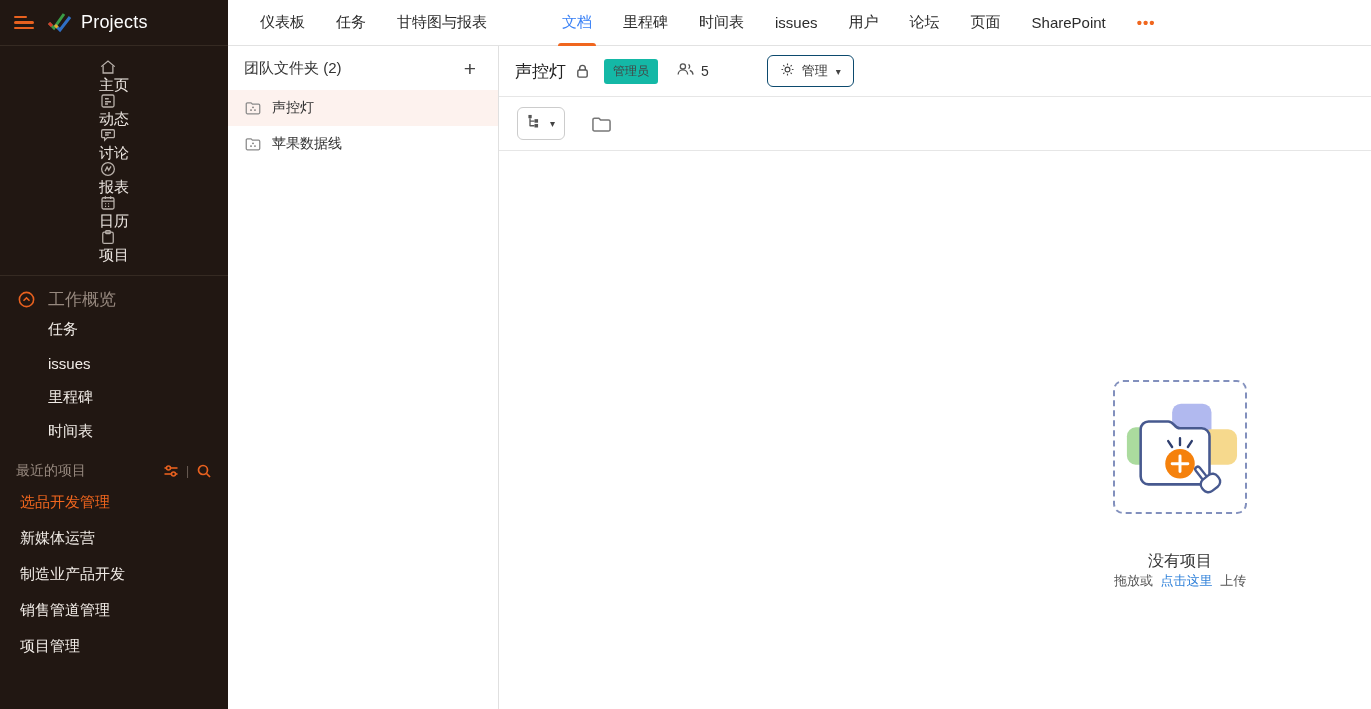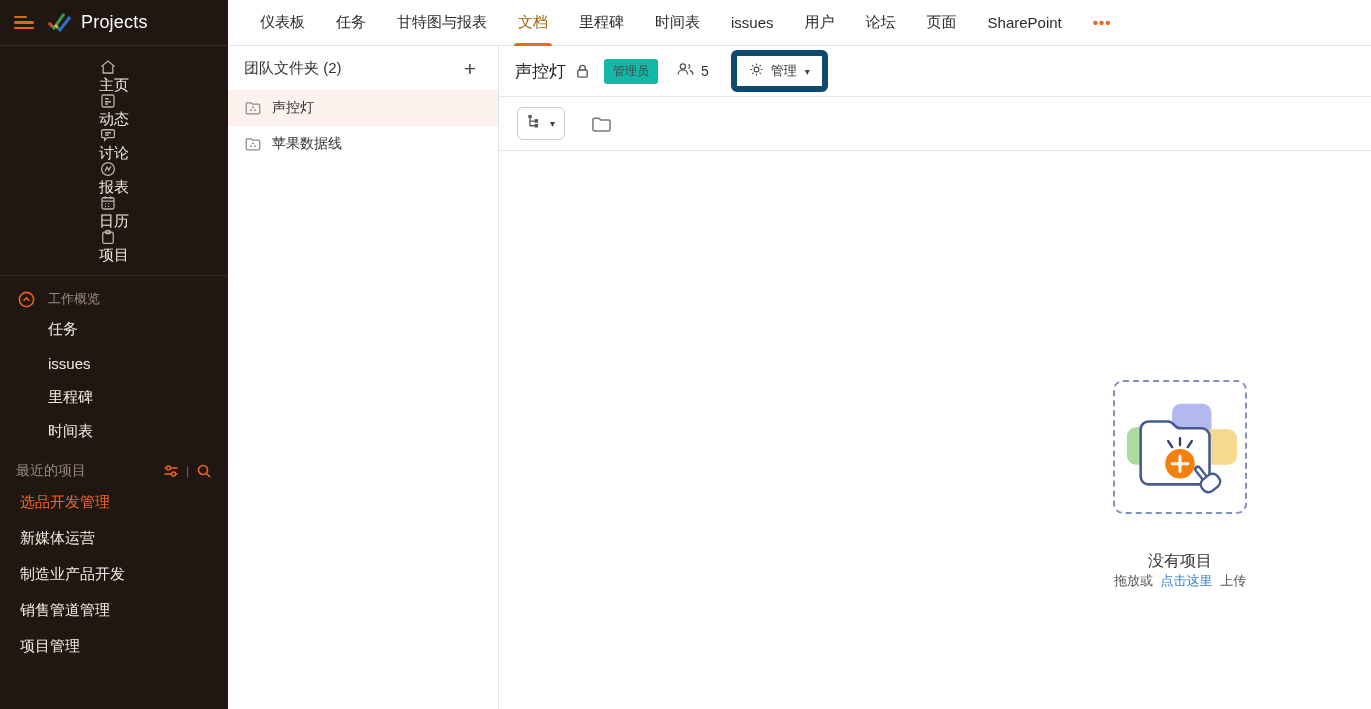--- a/index.html
+++ b/index.html
@@ -18,41 +18,41 @@
   .hamburger .bar.long { width:20px; }
   .logo-mark { margin-right:9px; display:flex; align-items:center; }
   .app-title { color:#fdfdfd; font-size:18px; letter-spacing:.2px; }
   .side-nav { padding-top:12px; }
   .side-item { height:34px; display:flex; align-items:center; padding:0 16px;
     font-size:15px; color:#ece6e1; cursor:pointer;flex-direction:column; }
   .side-item .ic { width:20px; height:20px; margin-right:12px; display:flex;
     align-items:center; justify-content:center; }
   .side-section { border-top:1px solid #352a22; margin-top:13px; padding-top:10px; }
   .section-head { height:26px; display:flex; align-items:center; padding:0 16px;
-    font-size:13px; color:#97897f; }
+    font-size:17px; color:#97897f; }
   .section-head .ic { width:20px; height:20px; margin-right:12px; display:flex;
     align-items:center; justify-content:center; }
   .sub-item { height:34px; display:flex; align-items:center; padding-left:48px;
     font-size:15px; color:#f1ece7; cursor:pointer; }
   .recent-head { height:26px; display:flex; align-items:center; padding:0 16px;
     margin-top:10px; font-size:14px; color:#97897f; }
   .recent-head .spacer { flex:1; }
   .recent-head .tool { display:flex; align-items:center; cursor:pointer; }
   .recent-head .vdiv { color:#6b5f56; margin:0 7px; font-size:12px; }
   .recent-item { height:36px; display:flex; align-items:center; padding-left:20px;
     font-size:15px; color:#f1ece7; cursor:pointer; }
   .recent-item.active { color:#f0661e; }
 
   
   .topnav { position:absolute; left:228px; top:0; width:1143px; height:46px;
     background:#fff; border-bottom:1px solid #e2e2e2; display:flex;
     align-items:center; padding-left:32px; }
   .tab { font-size:15px; color:#2b2b2b; margin-right:31px; height:46px;
     display:flex; align-items:center; position:relative; cursor:pointer; white-space:nowrap; }
-  .tab.active { color:#a16207; }
+  .tab.active { color:#3b82f6;margin-left:44px; }
   .tab.active::after { content:""; position:absolute; left:-4px; right:-4px; bottom:0;
     height:3px; background:#f0661e; border-radius:3px 3px 0 0; }
   .tab-more { color:#f0661e; font-size:15px; font-weight:bold; letter-spacing:1px;
     cursor:pointer; }
 
   
   .folders { position:absolute; left:228px; top:46px; width:271px; height:663px;
     background:#fff; border-right:1px solid #e0e0e0; }
   .folders-head { height:44px; display:flex; align-items:center; padding:0 16px;
     font-size:15px; color:#333; }
@@ -67,23 +67,23 @@
   
   .main { position:absolute; left:499px; top:46px; width:872px; height:663px; background:#fff; }
   .doc-head { height:51px; display:flex; align-items:center; padding-left:16px;
     border-bottom:1px solid #e6e6e6; }
   .doc-title { font-size:17px; color:#222; margin-right:9px; }
   .lock { margin-right:14px; display:flex; }
   .role-badge { background:#14b8a6; color:#444; font-size:12px; padding:4px 9px;
     border-radius:3px; margin-right:18px; }
   .members { display:flex; align-items:center; margin-right:22px; cursor:pointer; }
   .members .count { font-size:14px; color:#333; margin-left:6px; }
-  .manage-btn { display:flex; align-items:center; border:6px solid #0c4a6e;
+  .manage-btn { display:flex; align-items:center; border:1px solid #0c4a6e;
     border-radius:6px; background:#fff; padding:6px 12px; font-size:13px; color:#333;
-    cursor:pointer; }
+    cursor:pointer;margin-left:36px; }
   .manage-btn .lbl { margin:0 8px 0 7px; }
   .caret { font-size:10px; color:#444; }
 
   .toolbar { height:54px; display:flex; align-items:center; padding-left:18px;
     border-bottom:1px solid #e6e6e6; }
   .view-select { display:flex; align-items:center; border:1px solid #ccc;
     border-radius:6px; padding:6px 9px; cursor:pointer; background:#fff; }
   .view-select .caret { margin-left:8px; }
   .toolbar .folder-ic { margin-left:26px; display:flex; cursor:pointer; }
 

